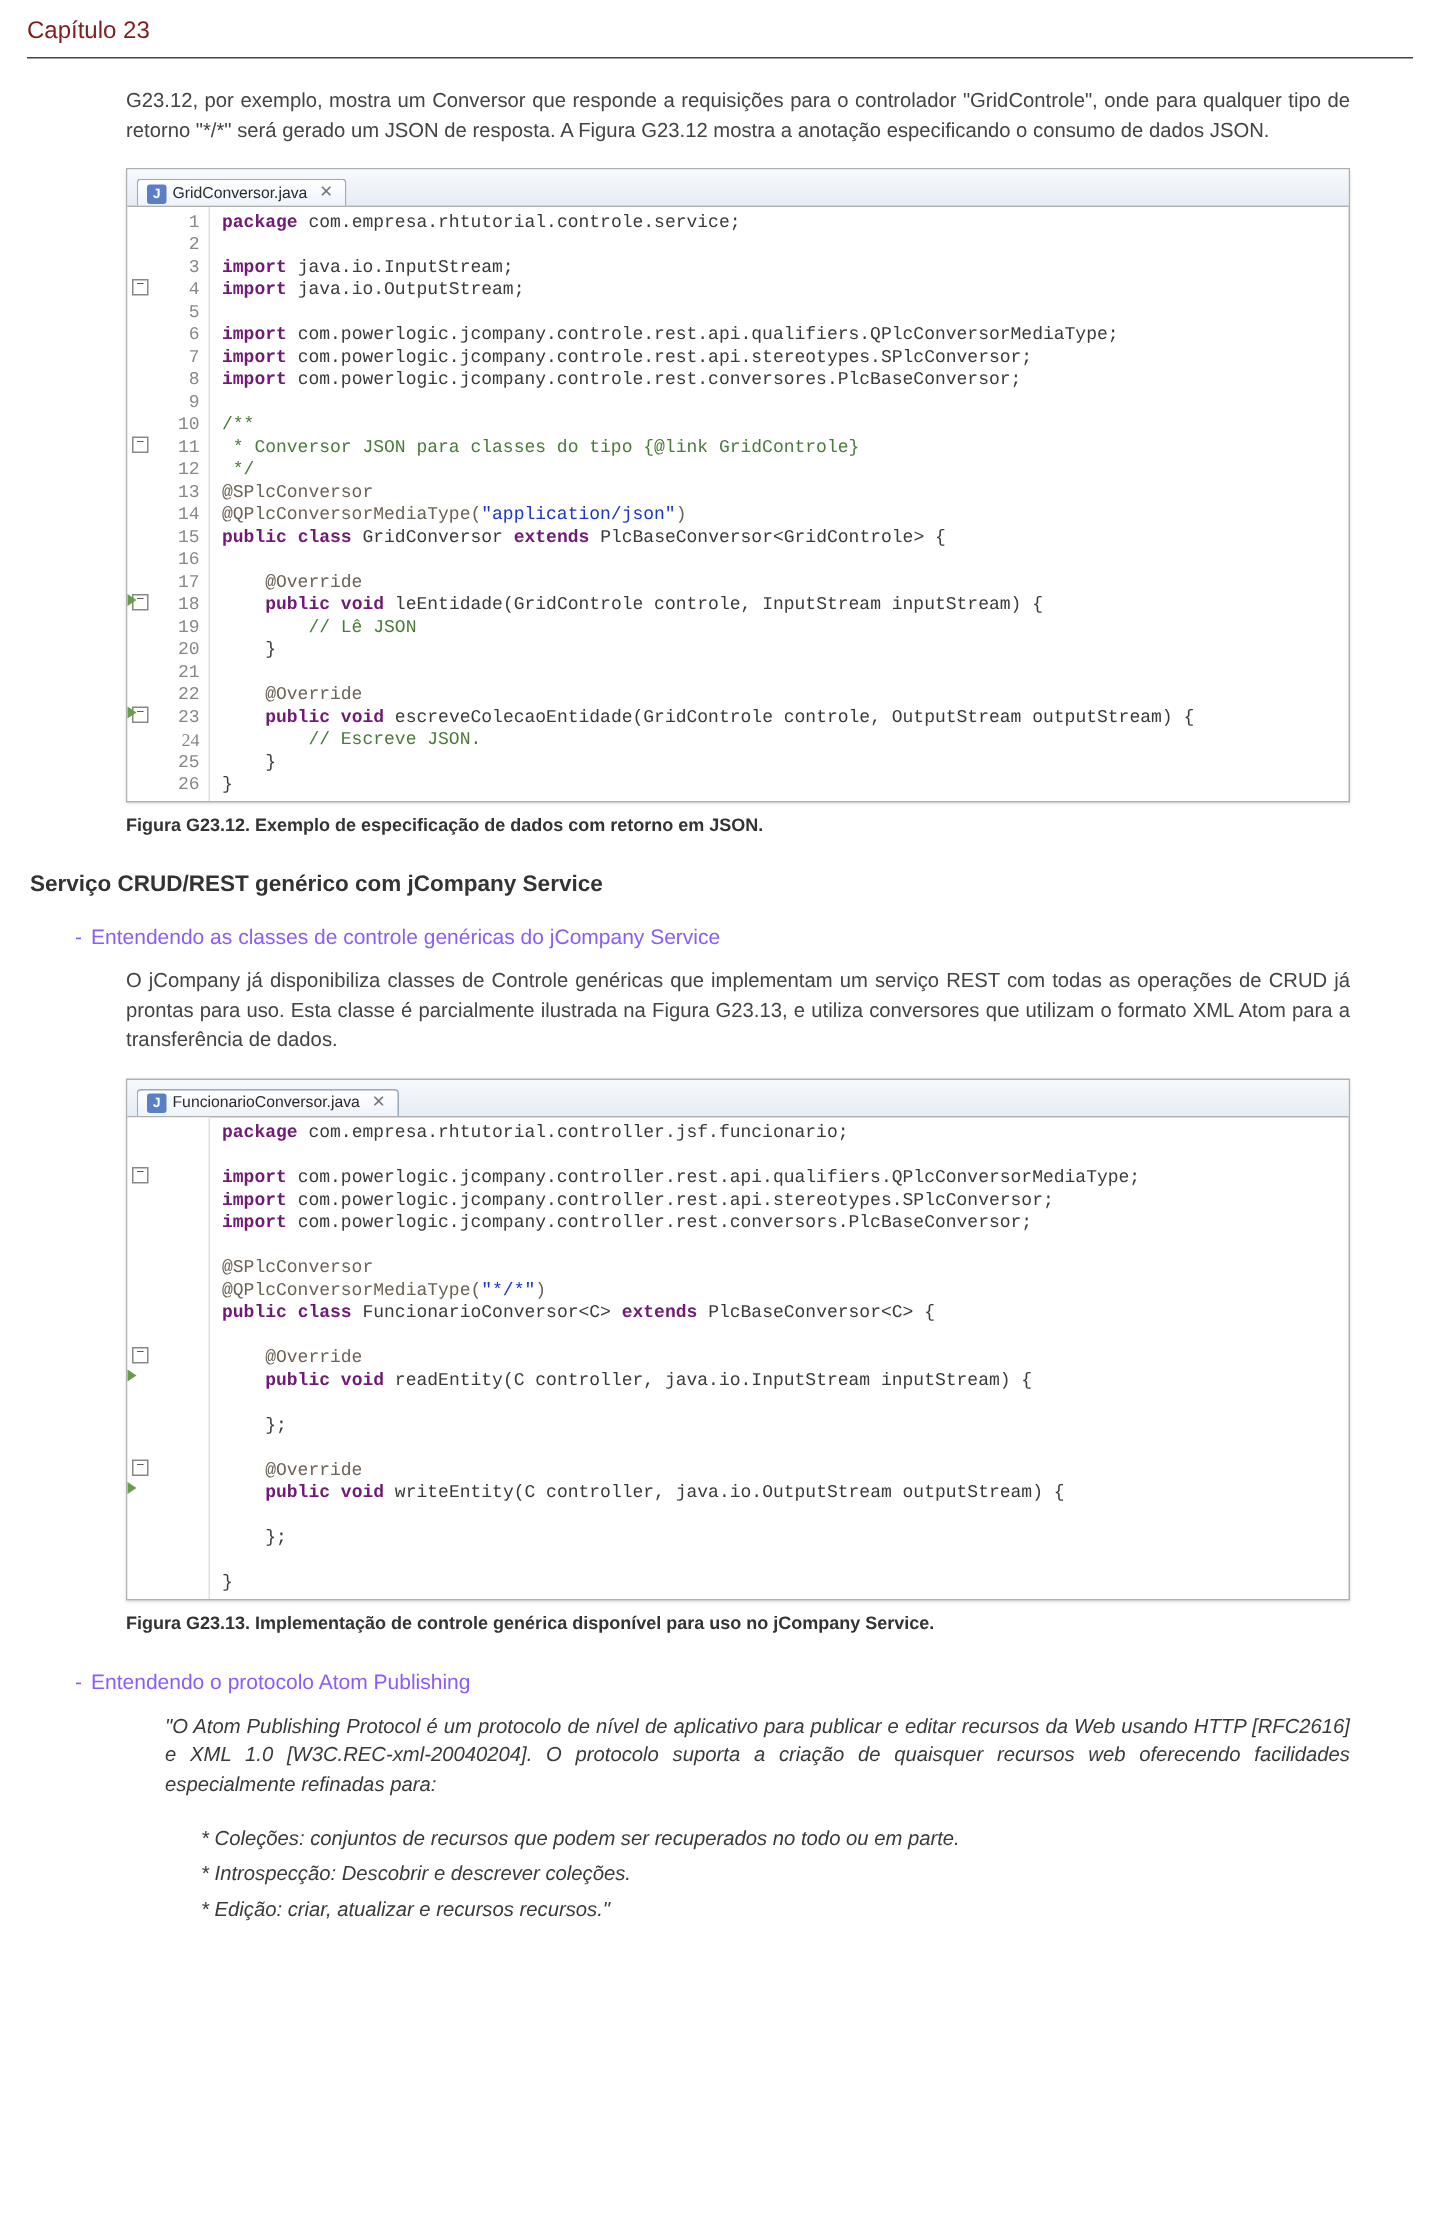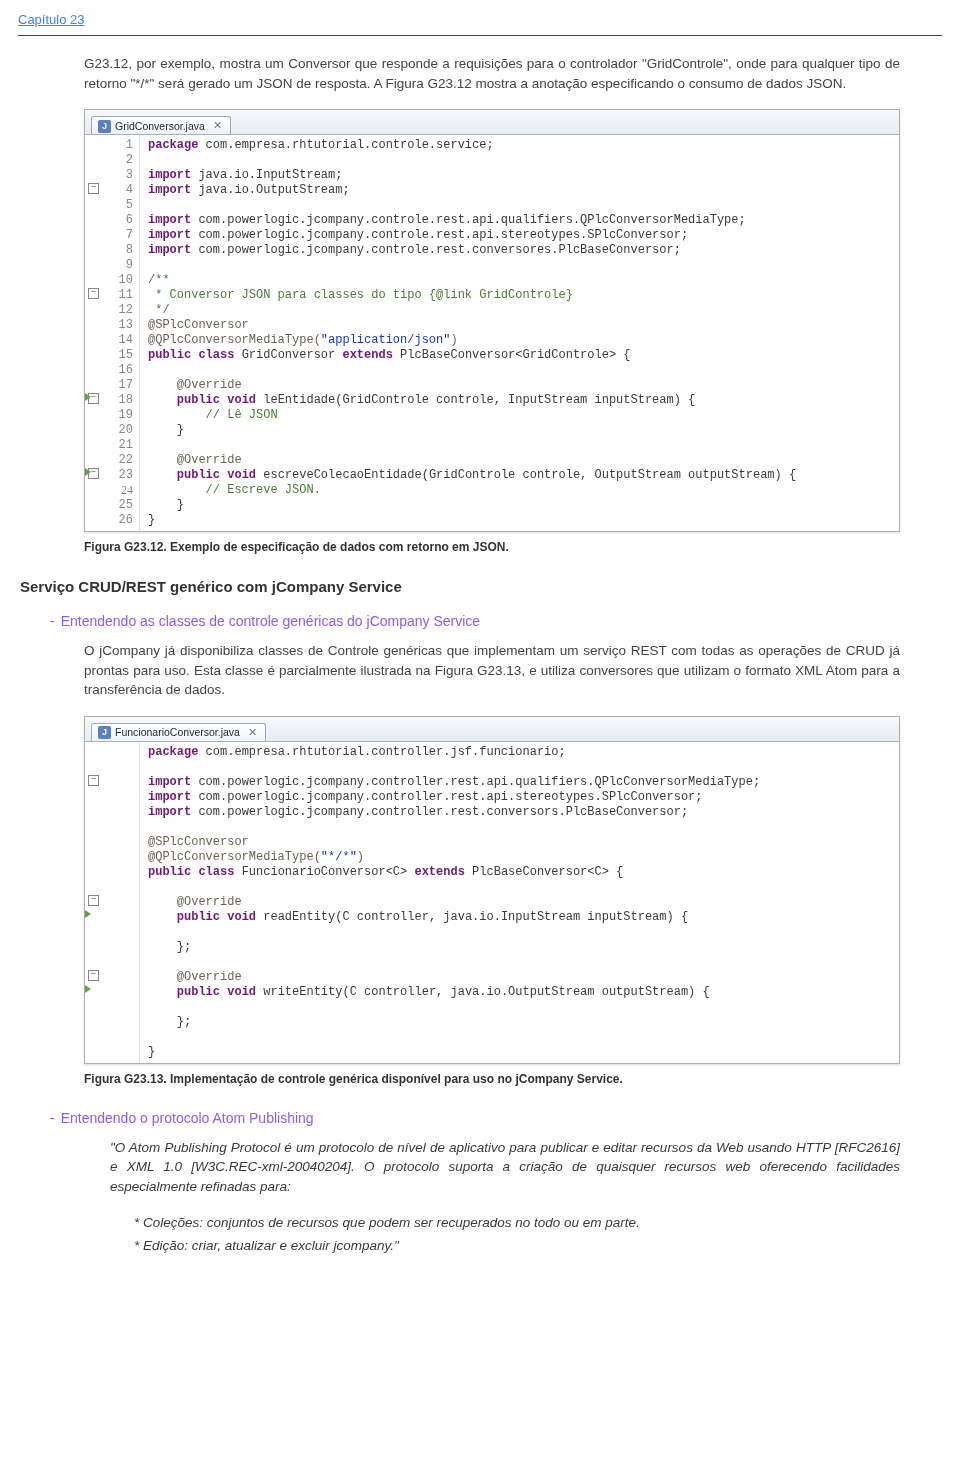--- a/index.html
+++ b/index.html
@@ -4,24 +4,23 @@
 <style>
   body {
     margin: 0;
     padding: 0;
     font-family: Verdana, Geneva, sans-serif;
     background: #fff;
     color: #3a3a3a;
     width: 960px;
   }
   .chapter-header {
-    font-size: 13px;
+    font-size: 16px;
     padding: 12px 18px 8px 18px;
-    color: #3b82f6;
-    text-decoration: underline;
+    color: #7f1d1d;
   }
   .divider {
     border-bottom: 1px solid #444;
     margin: 0 18px 18px 18px;
   }
   .page-content {
     padding: 0 60px 30px 60px;
   }
   .para {
     font-size: 13.5px;
@@ -258,15 +257,16 @@
   </div>
 
   <div class="caption indent">Figura G23.13. Implementação de controle genérica disponível para uso no jCompany Service.</div>
 
   <div class="sub-title"><span class="dash">-</span><span>Entendendo o protocolo Atom Publishing</span></div>
 
 
   <p class="quote-block">"O Atom Publishing Protocol é um protocolo de nível de aplicativo para publicar e editar recursos da Web usando HTTP [RFC2616] e XML 1.0 [W3C.REC-xml-20040204]. O protocolo suporta a criação de quaisquer recursos web oferecendo facilidades especialmente refinadas para:</p>
 
   <div class="list-item">* Coleções: conjuntos de recursos que podem ser recuperados no todo ou em parte.</div>
-  <div class="list-item">* Edição: criar, atualizar e excluir jcompany."</div>
+  <div class="list-item">* Introspecção: Descobrir e descrever coleções.</div>
+  <div class="list-item">* Edição: criar, atualizar e recursos recursos."</div>
 
 </div>
 
 </body></html>

